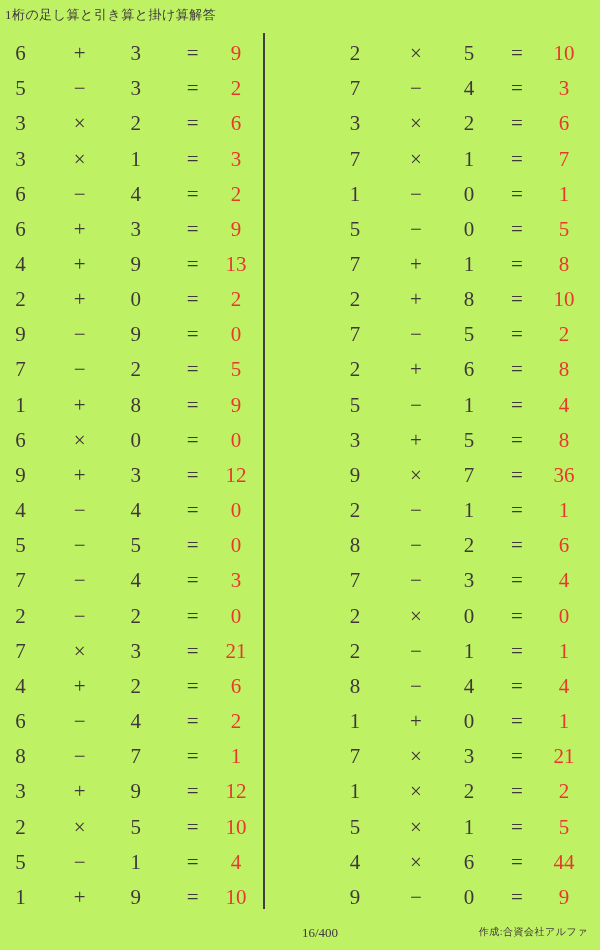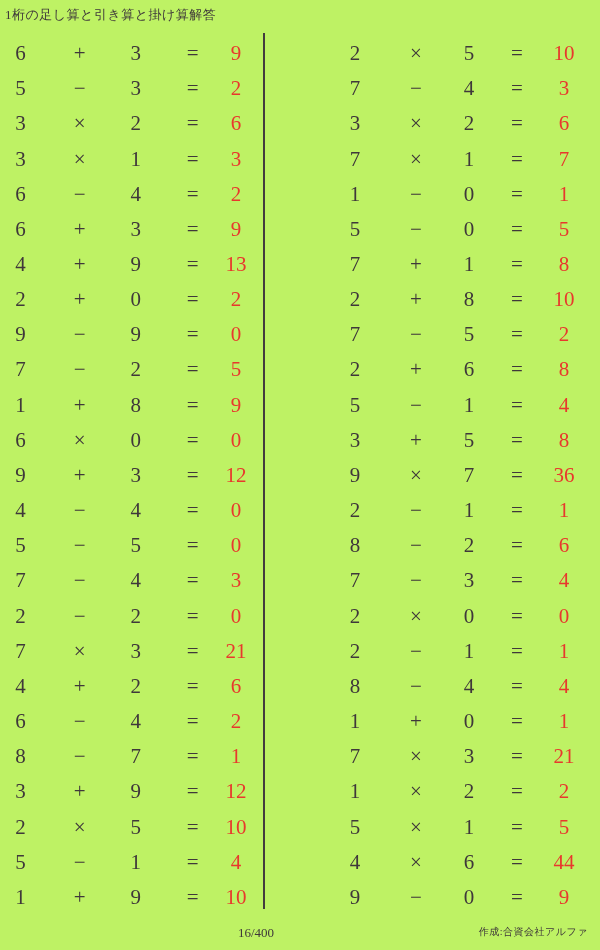--- a/index.html
+++ b/index.html
@@ -49,21 +49,21 @@
   .c4 { width: 32px; margin-left: 29px; }
   .c5 { width: 56px; margin-left: 1px; color: #e8382d; }
   #col-right-rows .c1 { margin-left: 76px; }
   #col-right-rows .c2 { margin-left: 35px; }
   #col-right-rows .c3 { margin-left: 27px; }
   #col-right-rows .c4 { margin-left: 19px; }
   #col-right-rows .c5 { margin-left: 3px; }
   .footer-page {
     position: absolute;
     top: 925px; left: 238px; width: 100px;
-    text-align: left;
+    text-align: right;
     font-size: 13px;
     color: #3f383a;
   }
   .footer-credit {
     position: absolute;
     top: 925px; right: 12px;
     font-size: 10px;
     color: #3f383a;
     letter-spacing: 0.5px;
   }

